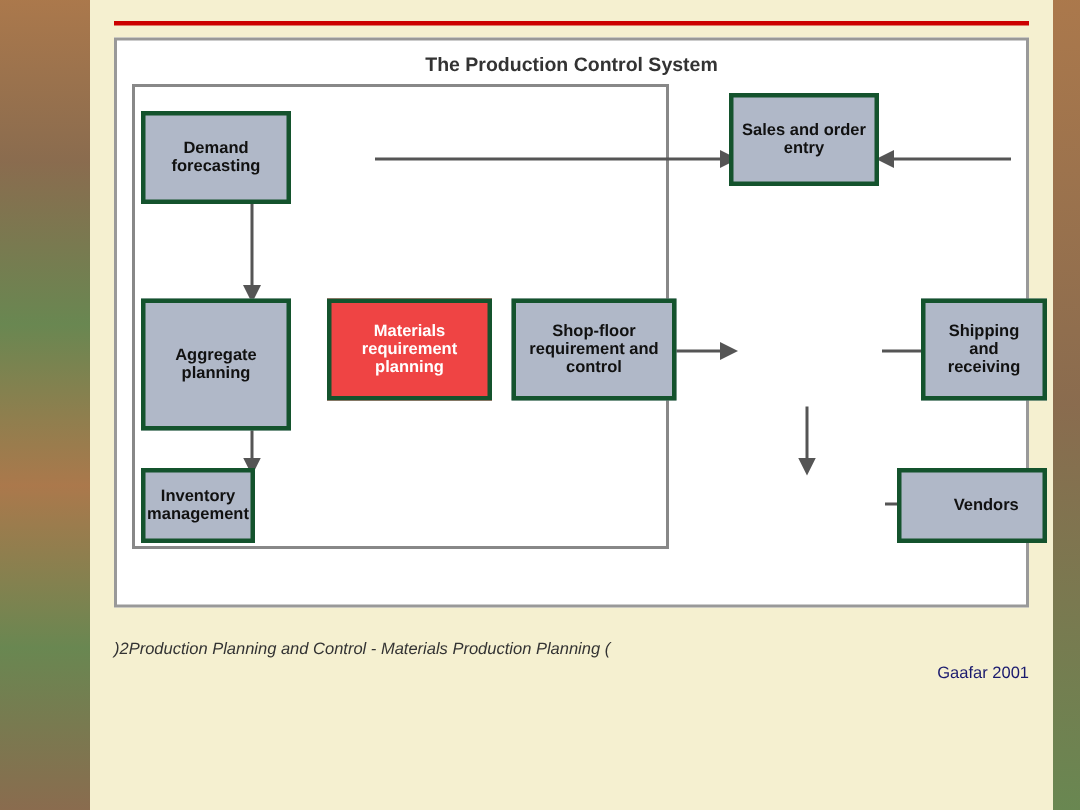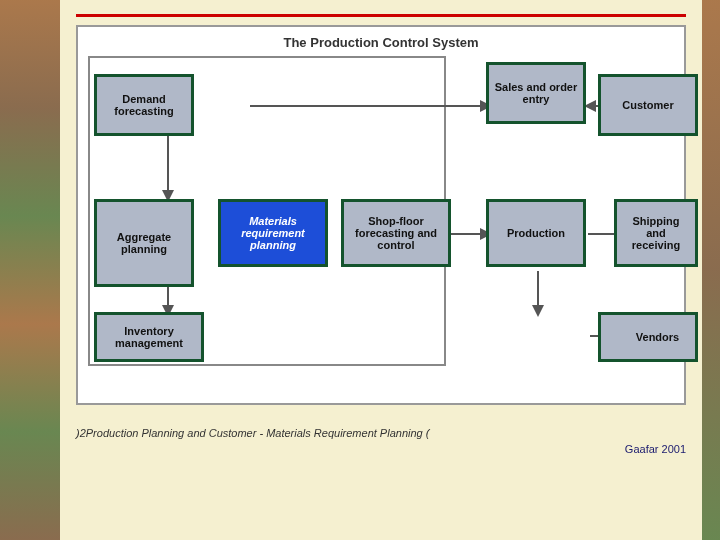--- a/index.html
+++ b/index.html
@@ -110,23 +110,22 @@
       align-items: center;
       justify-content: center;
       text-align: center;
       font-size: 11px;
       font-weight: bold;
       color: #111;
       padding: 4px 5px;
     }
 
     .abs-box.blue {
-      background: #1d4ed8;
+      background: #ef4444;
       color: #fff;
-      font-style: italic;
     }
 
     
     .svg-arrows {
       position: absolute;
       top: 0; left: 0;
       width: 100%;
       height: 100%;
       pointer-events: none;
     }
@@ -186,55 +185,49 @@
       </svg>
 
       <div class="abs-box" style="left:6px; top:18px; width:100px; height:62px;">
         <span>Demand forecasting</span>
       </div>
 
       <div class="abs-box" style="left:398px; top:6px; width:100px; height:62px;">
         <span>Sales and order entry</span>
       </div>
 
-      <div class="abs-box" style="left:510px; top:18px; width:100px; height:62px;">
-        <span>Customer</span>
-      </div>
 
       <div class="abs-box" style="left:6px; top:143px; width:100px; height:88px;">
         <span>Aggregate planning</span>
       </div>
 
       <div class="abs-box blue" style="left:130px; top:143px; width:110px; height:68px;">
         <span>Materials requirement planning</span>
       </div>
 
       <div class="abs-box" style="left:253px; top:143px; width:110px; height:68px;">
-        <span>Shop-floor forecasting and control</span>
-      </div>
-
-      <div class="abs-box" style="left:398px; top:143px; width:100px; height:68px;">
-        <span>Production</span>
-      </div>
+        <span>Shop-floor requirement and control</span>
+      </div>
+
 
       <div class="abs-box" style="left:510px; top:143px; width:84px; height:68px;margin-left:16px;">
         <span>Shipping and receiving</span>
       </div>
 
-      <div class="abs-box" style="left:6px; top:256px; width:110px; height:50px;">
+      <div class="abs-box" style="left:6px; top:256px; width:76px; height:50px;">
         <span>Inventory management</span>
       </div>
 
 
       <div class="abs-box" style="left:510px; top:256px; width:100px; height:50px;padding-left:24px;">
         <span>Vendors</span>
       </div>
 
     </div>
 
   </div>
 
   <div class="footer">
-    <span class="footer-left">)2Production Planning and Customer - Materials Requirement Planning (</span>
+    <span class="footer-left">)2Production Planning and Control - Materials Production Planning (</span>
     <span class="footer-right">Gaafar 2001</span>
   </div>
 
 </div>
 
 </body></html>

